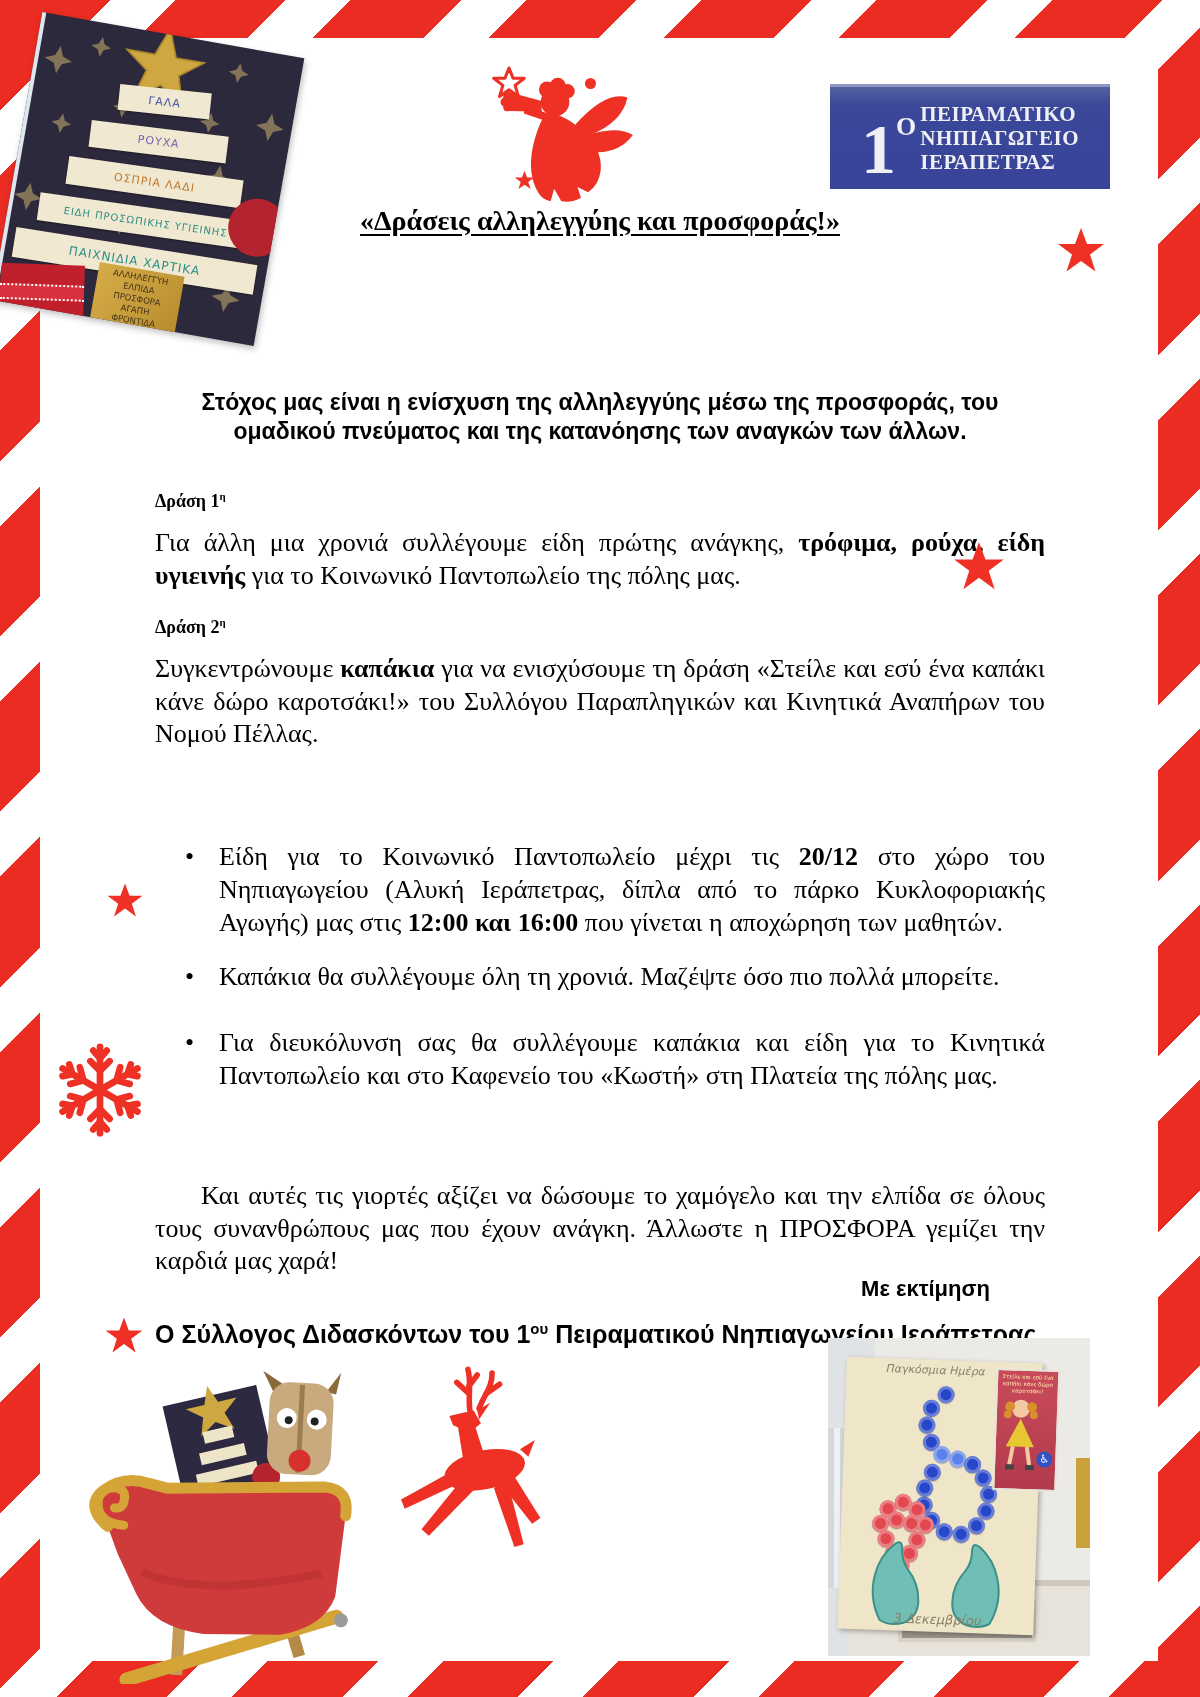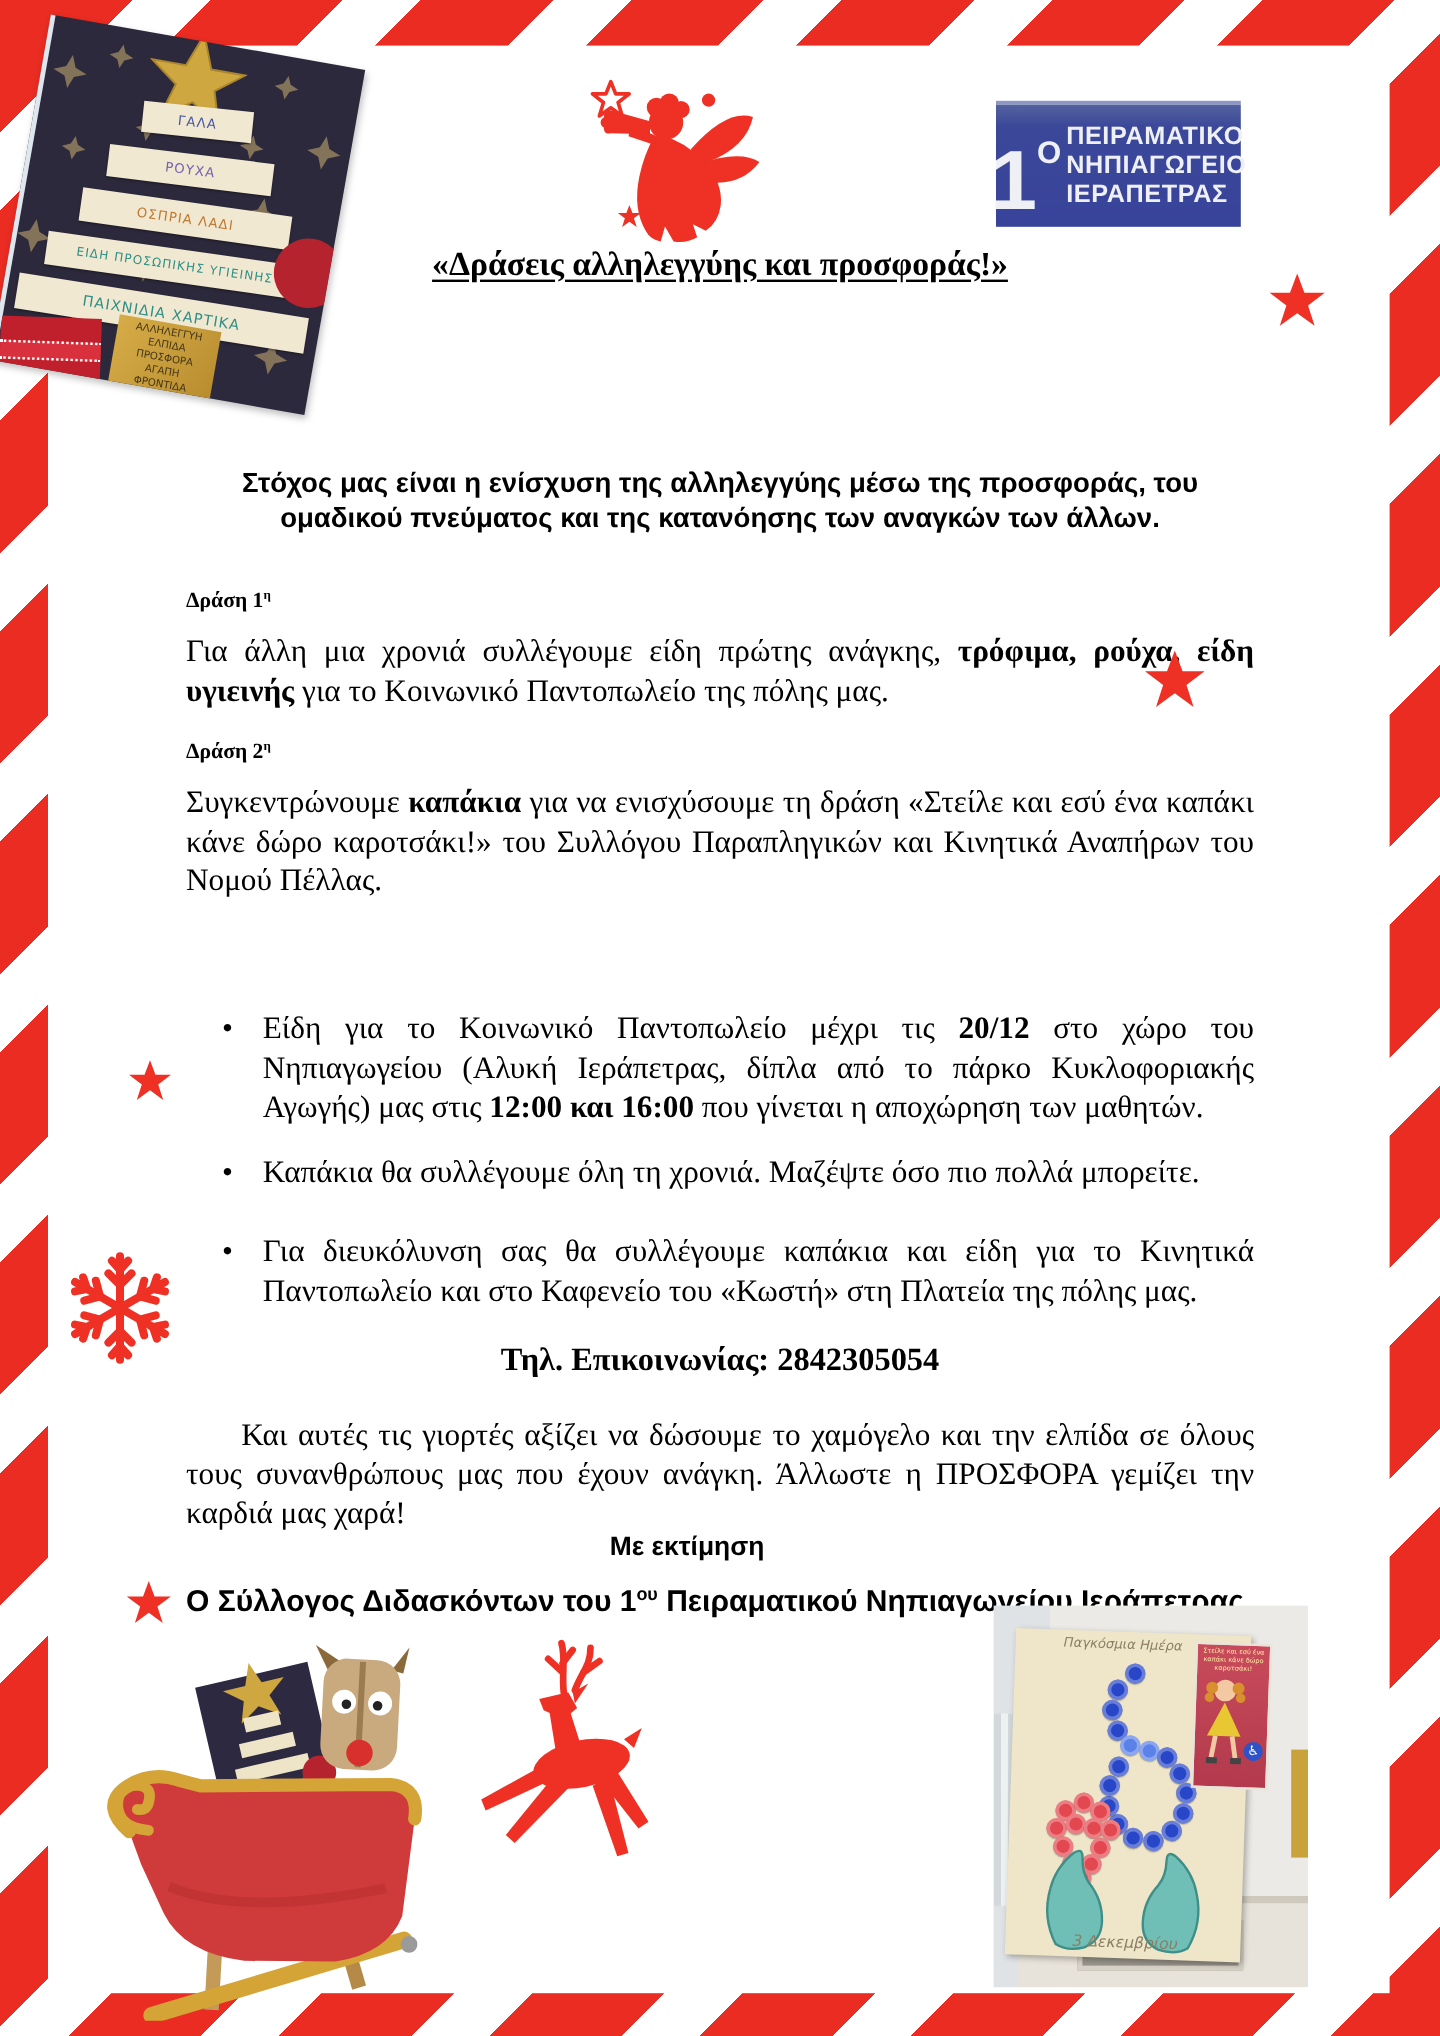--- a/index.html
+++ b/index.html
@@ -22,31 +22,31 @@
   .how{top:773px;font-size:26px;font-weight:bold;}
   .how span{text-decoration:underline;text-underline-offset:5px;}
   .bold{font-weight:bold;}
   .bu{text-decoration:underline;text-underline-offset:3px;}
   .bullet-row{position:absolute;left:185px;width:860px;display:flex;}
   .bullet-dot{width:34px;flex:0 0 34px;font-size:26px;line-height:33px;}
   .bullet-txt{font-size:26px;line-height:33px;text-align:justify;flex:1;}
   .b1{top:840px;} .b2{top:960px;} .b3{top:1026px;}
   .phone{top:1118px;text-align:center;font-size:27px;font-weight:bold;}
   .closing{top:1180px;text-indent:46px;}
-  .regards{top:1276px;text-align:center;padding-right:55px;box-sizing:border-box;
+  .regards{top:1276px;text-align:right;padding-right:55px;box-sizing:border-box;
            font-family:"Liberation Sans",sans-serif;font-weight:bold;font-size:22px;}
   .signature{top:1320px;text-align:left;font-family:"Liberation Sans",sans-serif;
              font-weight:bold;font-size:25px;}
   sup{font-size:60%;}
 
   
-  .logo{position:absolute;left:830px;top:84px;width:204px;height:102px;
+  .logo{position:absolute;left:830px;top:84px;width:280px;height:102px;
         background:linear-gradient(180deg,#55629f 0%,#3b4899 18%,#38439a 100%);
         border-top:3px solid #8d97c5;display:flex;align-items:center;justify-content:center;
-        font-family:Liberation Sans, sans-serif;color:#eef0f5;}
+        font-family:Liberation Serif, serif;color:#eef0f5;}
   .logo-one{font-size:70px;font-weight:bold;line-height:70px;margin-right:4px;}
   .logo-one sup{font-size:26px;vertical-align:38px;}
   .logo-lines{font-size:21px;font-weight:bold;line-height:24px;letter-spacing:.5px;}
 
   
   .decor{position:absolute;}
   .dot{border-radius:50%;background:#ee3124;}
 
   
   .photo-tree{position:absolute;left:15px;top:33px;width:262px;height:292px;
@@ -240,21 +240,20 @@
           <path d="M43 9 L50 17 L57 9"></path>
         </g>
       <g transform="rotate(300 50 50)">
           <path d="M50 50 L50 5"></path>
           <path d="M40 20 L50 30 L60 20"></path>
           <path d="M43 9 L50 17 L57 9"></path>
         </g>
     </g>
   </svg>
 
-  <div class="col phone">Τηλ. Επικοινωνίας: 2842305054</div>
   <div class="col body-text closing">Και αυτές τις γιορτές αξίζει να δώσουμε το χαμόγελο και την ελπίδα σε όλους τους συνανθρώπους μας που έχουν ανάγκη. Άλλωστε η ΠΡΟΣΦΟΡΑ γεμίζει την καρδιά μας χαρά!</div>
   <div class="col regards">Με εκτίμηση</div>
   <div class="col signature">
     <span>Ο Σύλλογος Διδασκόντων του 1</span><sup>ου</sup><span> Πειραματικού Νηπιαγωγείου Ιεράπετρας</span>
   </div>
 
   <svg class="decor" style="left:104px;top:1316px" width="40" height="40" viewBox="0 0 100 100">
     <polygon points="50,4 62,36 96,36 68,57 79,91 50,70 21,91 32,57 4,36 38,36" fill="#ee3124"></polygon>
   </svg>
 

